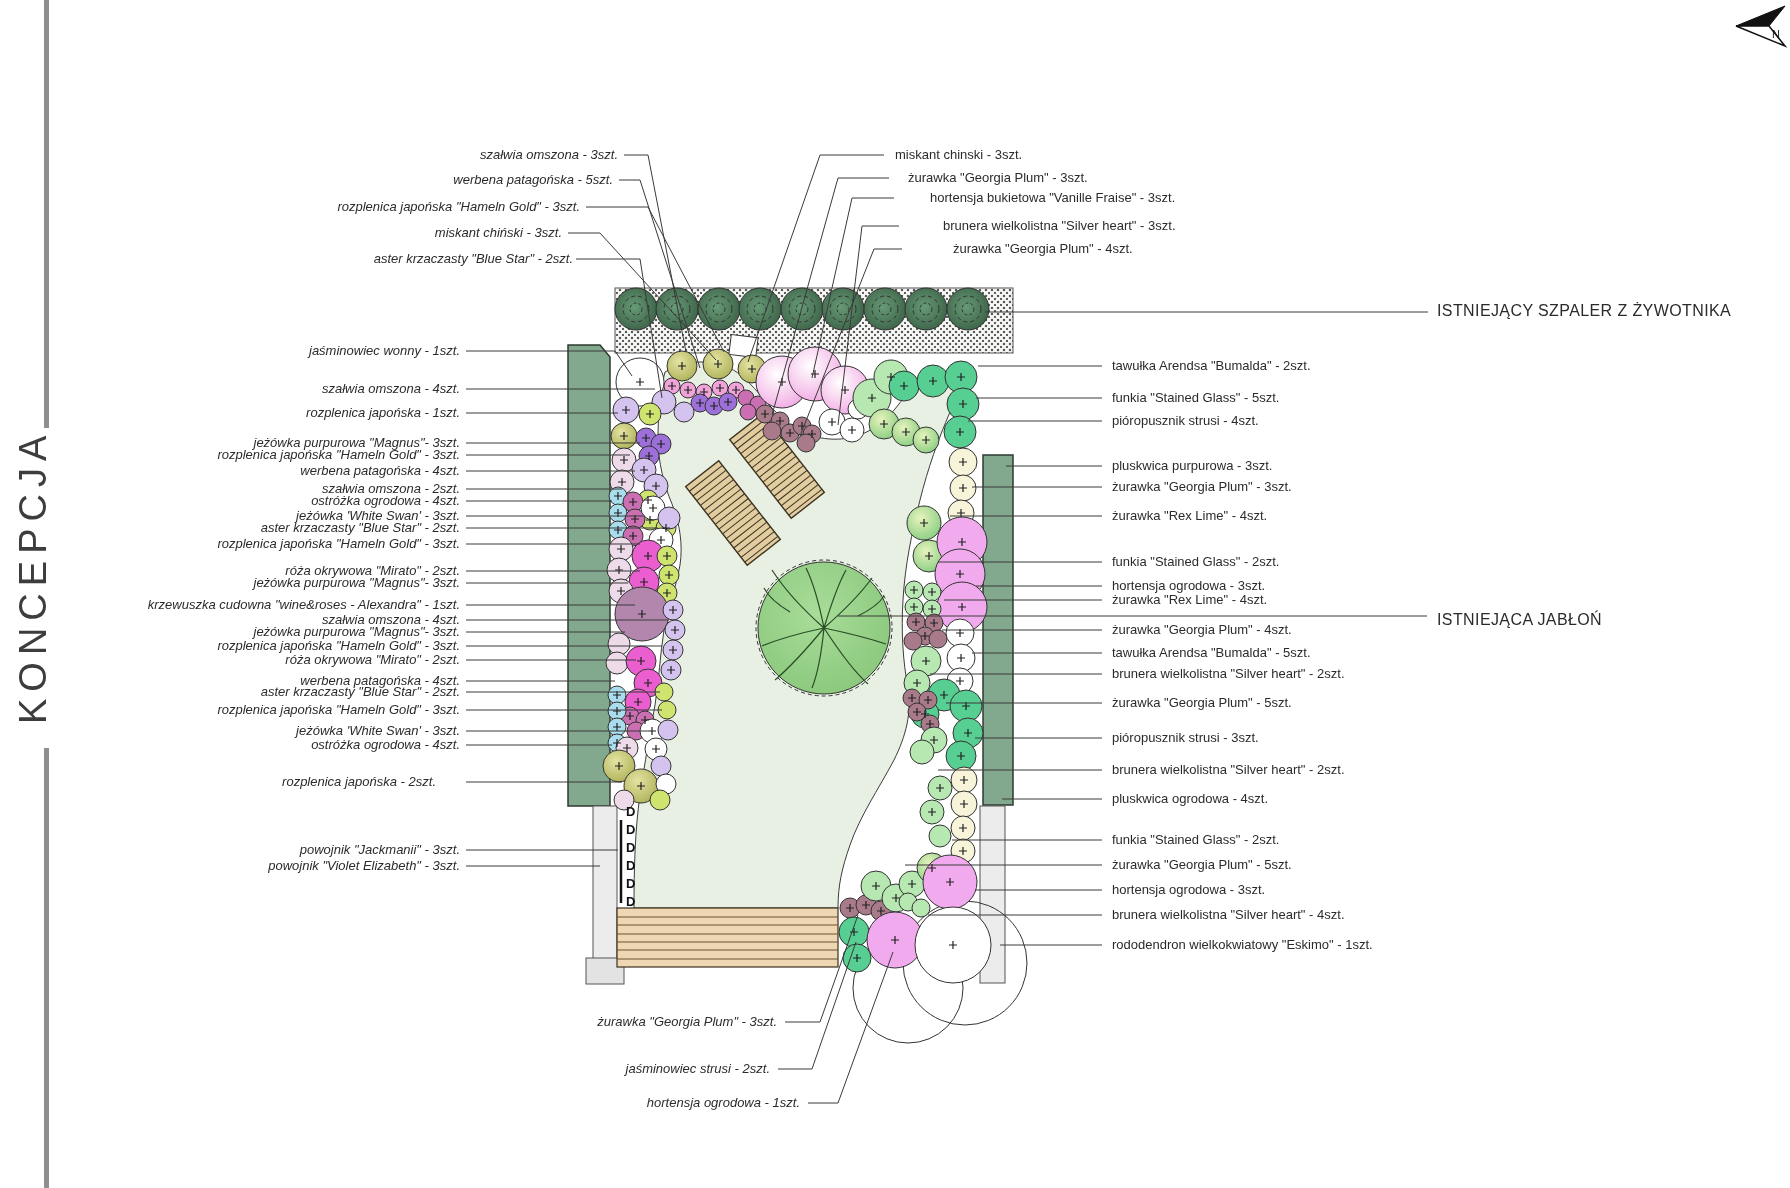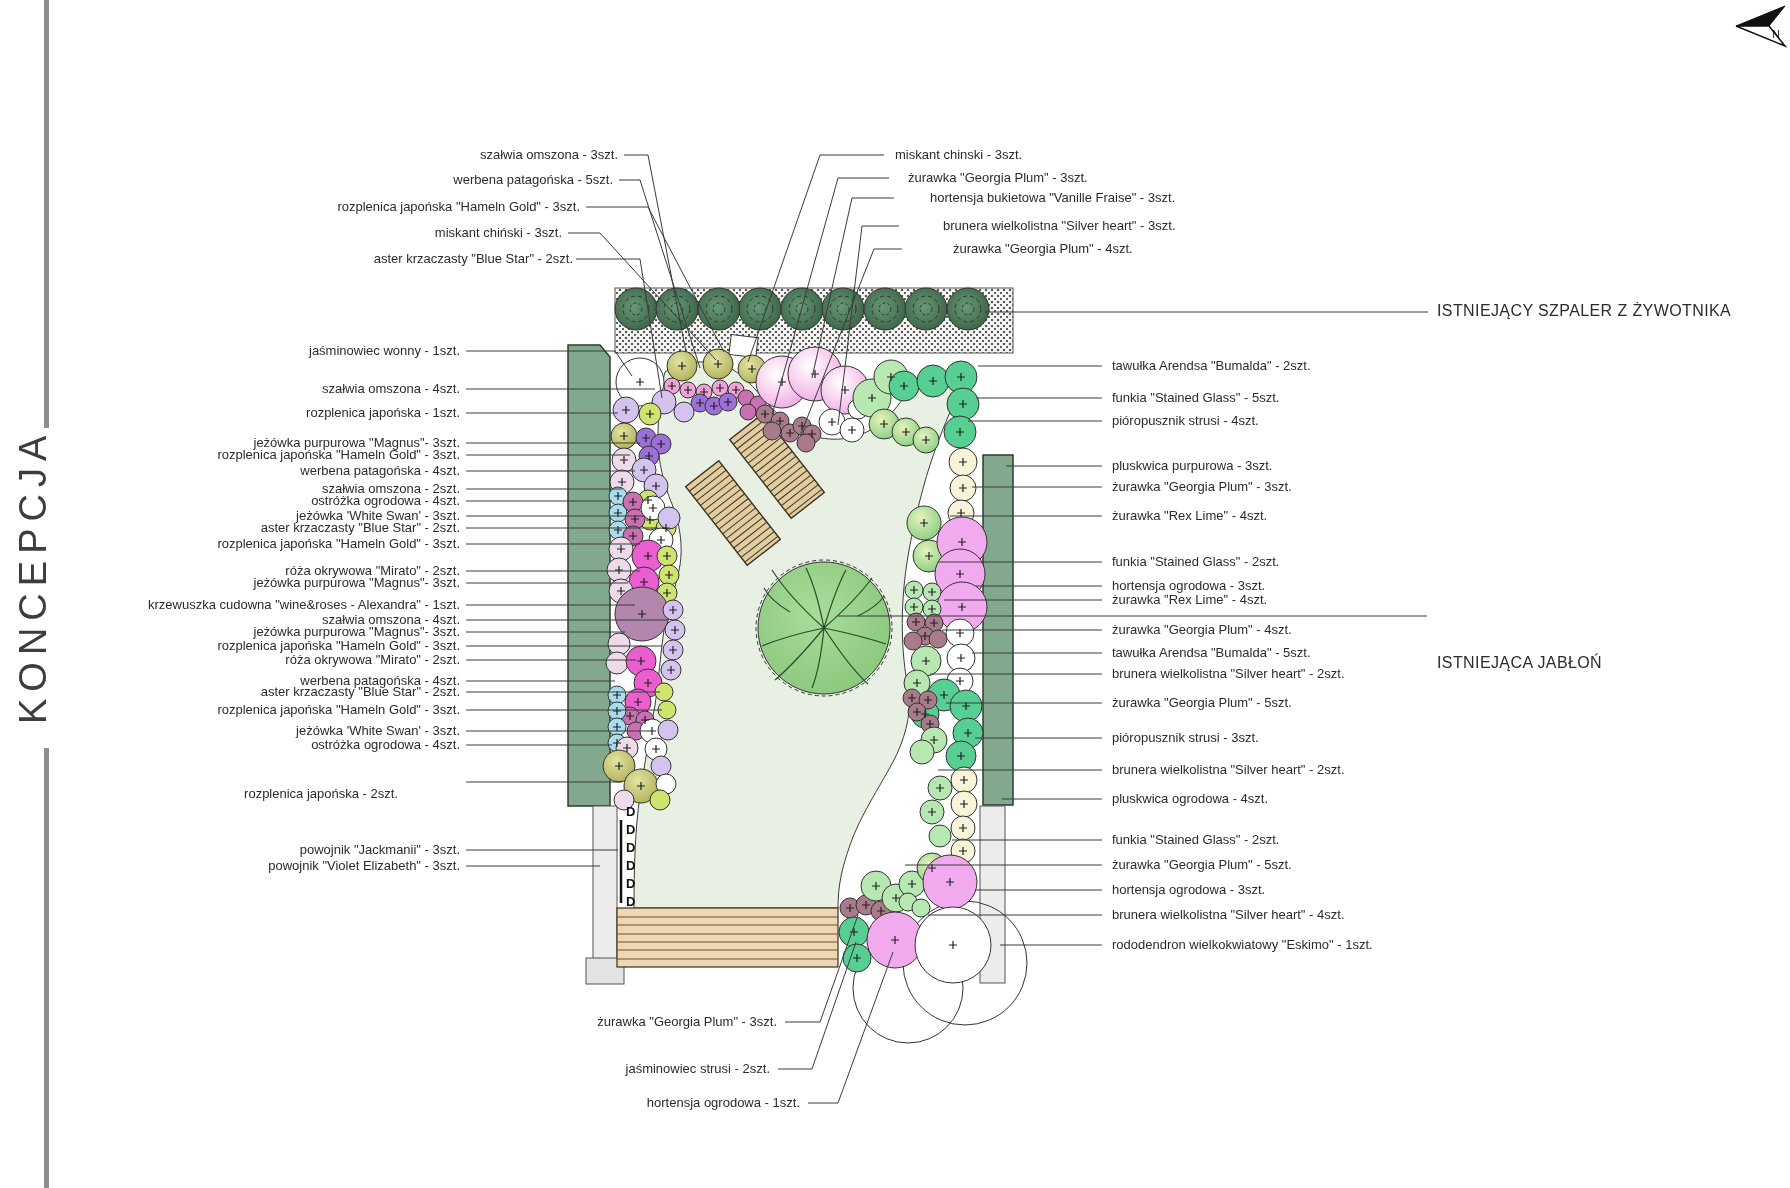--- a/index.html
+++ b/index.html
@@ -1,20 +1,20 @@
 <!DOCTYPE html>
 <html><head>
 <meta charset="utf-8">
 <style>
   html,body{margin:0;padding:0;background:#fff;}
   #canvas{position:relative;width:1790px;height:1188px;background:#fff;overflow:hidden;
           font-family:"Liberation Sans",sans-serif;}
   svg{position:absolute;left:0;top:0;}
   .lbl{position:absolute;font:13px/1.05 "Liberation Sans",sans-serif;color:#2b2b2b;white-space:nowrap;text-align:center;}
-  .lbl.ra{text-align:left;}
+  .lbl.ra{text-align:left;font-style:italic;}
   .caption{position:absolute;font:16px/1 "Liberation Sans",sans-serif;color:#2b2b2b;
            white-space:nowrap;letter-spacing:.4px;}
   #koncepcja{position:absolute;left:12px;top:448px;height:276px;width:46px;
              writing-mode:vertical-rl;transform:rotate(180deg);
              font:38px "Liberation Sans",sans-serif;letter-spacing:7px;color:#3d3d3d;
              text-align:center;}
   .vrule{position:absolute;left:44px;width:5px;background:#8f8f8f;}
   #rule-top{top:0;height:428px;}
   #rule-bottom{top:748px;height:440px;}
 </style>
@@ -605,21 +605,21 @@
       <div class="lbl ra" style="right: 1330px; top: 598px;">krzewuszka cudowna "wine&amp;roses - Alexandra" - 1szt.</div>
       <div class="lbl ra" style="right: 1330px; top: 613px;">szałwia omszona - 4szt.</div>
       <div class="lbl ra" style="right: 1330px; top: 625px;">jeżówka purpurowa "Magnus"- 3szt.</div>
       <div class="lbl ra" style="right: 1330px; top: 639px;">rozplenica japońska "Hameln Gold" - 3szt.</div>
       <div class="lbl ra" style="right: 1330px; top: 653px;">róża okrywowa "Mirato" - 2szt.</div>
       <div class="lbl ra" style="right: 1330px; top: 674px;">werbena patagońska - 4szt.</div>
       <div class="lbl ra" style="right: 1330px; top: 685px;">aster krzaczasty "Blue Star" - 2szt.</div>
       <div class="lbl ra" style="right: 1330px; top: 703px;">rozplenica japońska "Hameln Gold" - 3szt.</div>
       <div class="lbl ra" style="right: 1330px; top: 724px;">jeżówka 'White Swan'  - 3szt.</div>
       <div class="lbl ra" style="right: 1330px; top: 738px;">ostróżka ogrodowa - 4szt.</div>
-      <div class="lbl ra" style="right: 1392px; top: 775px; margin-top: 12px;">rozplenica japońska - 2szt.</div>
+      <div class="lbl ra" style="right: 1354px; top: 775px;">rozplenica japońska - 2szt.</div>
       <div class="lbl ra" style="right: 1330px; top: 843px;">powojnik "Jackmanii" - 3szt.</div>
       <div class="lbl ra" style="right: 1330px; top: 859px;">powojnik "Violet Elizabeth" - 3szt.</div>
       <div class="lbl" style="left: 1112px; top: 359px;">tawułka Arendsa "Bumalda" - 2szt.</div>
       <div class="lbl" style="left: 1112px; top: 391px;">funkia "Stained Glass" - 5szt.</div>
       <div class="lbl" style="left: 1112px; top: 414px;">pióropusznik strusi - 4szt.</div>
       <div class="lbl" style="left: 1112px; top: 459px;">pluskwica purpurowa - 3szt.</div>
       <div class="lbl" style="left: 1112px; top: 480px;">żurawka "Georgia Plum"  - 3szt.</div>
       <div class="lbl" style="left: 1112px; top: 509px;">żurawka "Rex Lime"  - 4szt.</div>
       <div class="lbl" style="left: 1112px; top: 555px;">funkia "Stained Glass" - 2szt.</div>
       <div class="lbl" style="left: 1112px; top: 579px;">hortensja ogrodowa - 3szt.</div>
@@ -635,14 +635,14 @@
       <div class="lbl" style="left: 1112px; top: 858px;">żurawka "Georgia Plum" - 5szt.</div>
       <div class="lbl" style="left: 1112px; top: 883px;">hortensja ogrodowa - 3szt.</div>
       <div class="lbl" style="left: 1112px; top: 908px;">brunera wielkolistna "Silver heart" - 4szt.</div>
       <div class="lbl" style="left: 1112px; top: 938px;">rododendron wielkokwiatowy "Eskimo" - 1szt.</div>
       <div class="lbl ra" style="right: 1013px; top: 1015px;">żurawka "Georgia Plum" - 3szt.</div>
       <div class="lbl ra" style="right: 1020px; top: 1062px;">jaśminowiec strusi - 2szt.</div>
       <div class="lbl ra" style="right: 990px; top: 1096px;">hortensja ogrodowa - 1szt.</div>
     </div>
 
   <div class="caption" style="left:1437px;top:303px;">ISTNIEJĄCY SZPALER Z ŻYWOTNIKA</div>
-  <div class="caption" style="left:1437px;top:612px;margin-top:43px;">ISTNIEJĄCA JABŁOŃ</div>
+  <div class="caption" style="left:1437px;top:612px;">ISTNIEJĄCA JABŁOŃ</div>
 </div>
 
 </body></html>

